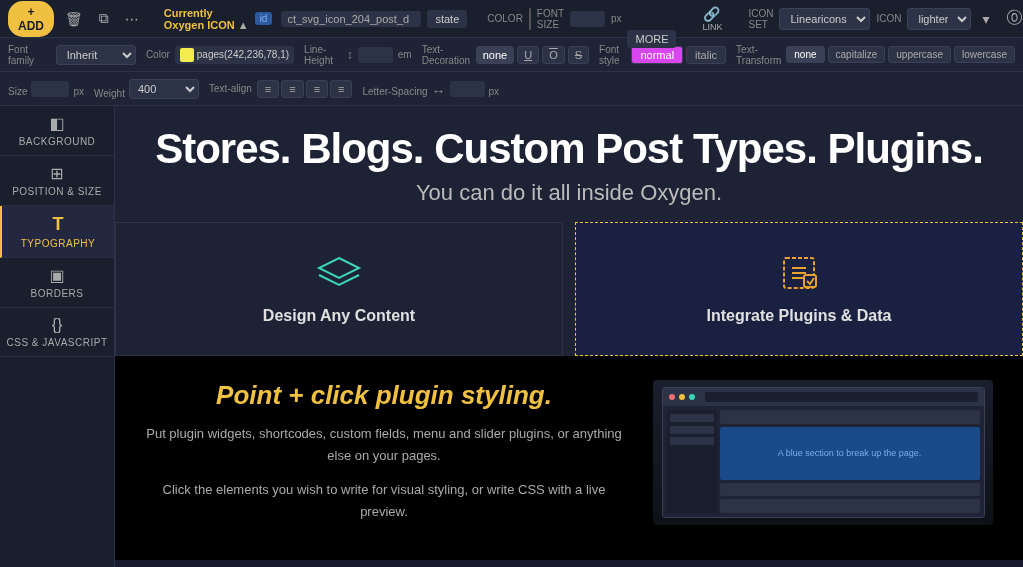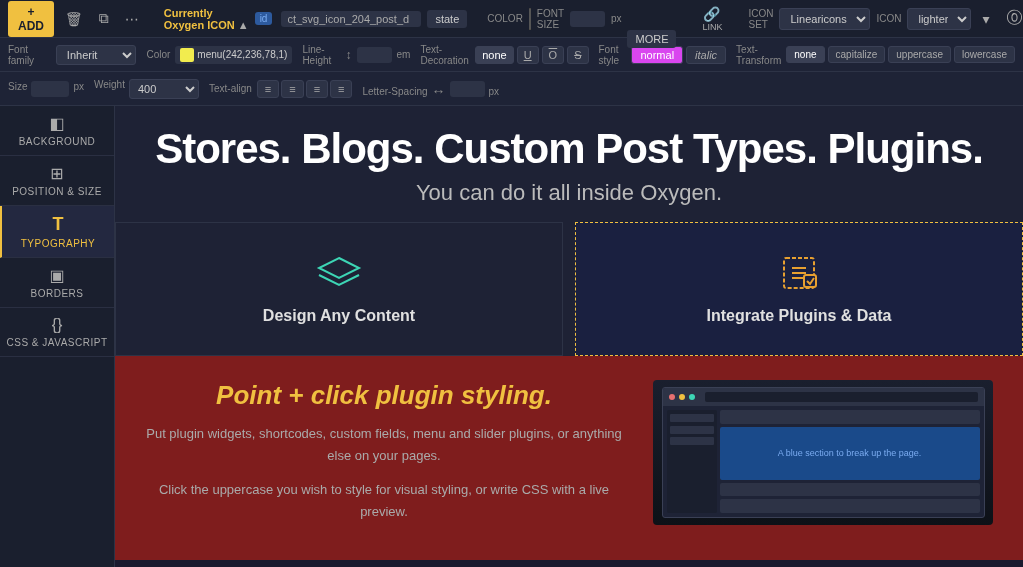--- a/index.html
+++ b/index.html
@@ -4,21 +4,21 @@
   <style>
     * { box-sizing: border-box; margin: 0; padding: 0; }
     body { font-family: -apple-system, BlinkMacSystemFont, 'Segoe UI', sans-serif; background: #1a1f2e; color: #ccc; font-size: 12px; overflow: hidden; width: 1023px; height: 567px; }
 
     
     .top-toolbar {
       display: flex; align-items: center; background: #1a1f2e; border-bottom: 1px solid #2d3346;
       height: 38px; padding: 0 8px; gap: 6px; position: relative; z-index: 100;
     }
     .toolbar-divider { width: 1px; height: 20px; background: #3a4055; margin: 0 4px; }
-    .add-btn { background: #f0c040; color: #1a1f2e; border: none; border-radius: 3px; padding: 4px 10px; font-weight: 700; font-size: 12px; cursor: pointer; display: flex; align-items: center; gap: 4px; }
+    .add-btn { background: #f0c040; color: #1a1f2e; border: none; border-radius: 15px; padding: 4px 10px; font-weight: 700; font-size: 12px; cursor: pointer; display: flex; align-items: center; gap: 4px; }
     .icon-btn { background: transparent; border: none; color: #aaa; cursor: pointer; padding: 3px 5px; border-radius: 3px; font-size: 14px; }
     .editing-label { font-size: 11px; color: #aaa; }
     .editing-label span { color: #f0c040; font-weight: 600; }
     .element-id-box { background: #2d3346; border: none; color: #aaa; border-radius: 3px; padding: 2px 6px; font-size: 11px; width: 140px; }
     .state-btn { background: #2d3346; border: none; color: #ccc; border-radius: 3px; padding: 3px 8px; font-size: 11px; cursor: pointer; }
     .color-swatch { width: 22px; height: 22px; background: #f0c040; border-radius: 3px; cursor: pointer; border: 1px solid #555; }
     .font-size-input { background: #2d3346; border: none; color: #ccc; border-radius: 3px; padding: 2px 4px; width: 35px; font-size: 11px; text-align: right; }
     .px-label { color: #888; font-size: 10px; }
     .more-btn { background: #2d3346; border: none; color: #ccc; border-radius: 3px; padding: 3px 8px; font-size: 11px; cursor: pointer; margin-top: 40px; }
     .link-btn { display: flex; flex-direction: column; align-items: center; background: transparent; border: none; color: #aaa; cursor: pointer; font-size: 9px; padding: 2px 6px; }
@@ -44,21 +44,21 @@
     .em-label { color: #888; font-size: 10px; }
     .text-deco-group { display: flex; align-items: center; gap: 3px; }
     .deco-btn { background: #2d3346; border: 1px solid #3a4055; color: #aaa; border-radius: 3px; padding: 2px 6px; font-size: 11px; cursor: pointer; }
     .deco-btn.active { background: #3a4055; color: #fff; }
 
     
     .third-toolbar {
       display: flex; align-items: center; background: #1e2336; border-bottom: 1px solid #2d3346;
       height: 34px; padding: 0 8px; gap: 10px;
     }
-    .size-weight-group { display: flex; align-items: flex-start; gap: 4px; }
+    .size-weight-group { display: flex; align-items: flex-end; gap: 4px; }
     .size-input { background: #2d3346; border: none; color: #ccc; border-radius: 3px; padding: 2px 4px; width: 38px; font-size: 11px; }
     .weight-select { background: #2d3346; border: 1px solid #3a4055; color: #ccc; border-radius: 3px; padding: 2px 4px; font-size: 11px; width: 70px; }
     .align-group { display: flex; align-items: center; gap: 2px; }
     .align-btn { background: #2d3346; border: 1px solid #3a4055; color: #aaa; border-radius: 3px; padding: 2px 7px; font-size: 11px; cursor: pointer; }
     .letter-space-group { display: flex; align-items: flex-end; gap: 4px; }
     .ls-icon { font-size: 14px; color: #888; }
     .ls-input { background: #2d3346; border: none; color: #ccc; border-radius: 3px; padding: 2px 4px; width: 35px; font-size: 11px; }
     .font-style-group { display: flex; align-items: center; gap: 3px; }
     .style-btn { background: #2d3346; border: 1px solid #3a4055; color: #aaa; border-radius: 3px; padding: 2px 8px; font-size: 11px; cursor: pointer; }
     .style-btn.active { background: #d946ef; color: #fff; }
@@ -96,21 +96,21 @@
     
     .feature-cards { display: flex; margin: 0; gap: 12px; }
     .feature-card {
       flex: 1; padding: 30px 20px; text-align: center; border: 1px solid #2d3346;
       background: #1e2235;
     }
     .feature-card.active { background: #1a2040; border: 1.5px dashed #f0c040; }
     .feature-title { font-size: 16px; font-weight: 600; color: #e0e0e0; }
 
     
-    .lower-section { display: flex; padding: 24px 30px; gap: 30px; background: #7f1d1d; }
+    .lower-section { display: flex; padding: 24px 30px; gap: 30px; background: #000000; }
     .lower-text { flex: 1; }
     .lower-title { font-size: 26px; font-weight: 700; color: #f0c040; margin-bottom: 12px; font-style: italic; }
     .lower-desc { font-size: 13px; color: #aaa; line-height: 1.7; margin-bottom: 12px; }
     .lower-image { width: 340px; height: 145px; background: #0d1117; border-radius: 4px; overflow: hidden; position: relative; }
     .lower-image-inner { width: 100%; height: 100%; background: linear-gradient(180deg, #1a1f2e 0%, #0d1117 100%); display: flex; align-items: center; justify-content: center; }
     .screenshot-placeholder { width: 95%; height: 90%; background: #1e2336; border-radius: 3px; border: 1px solid #3a4055; position: relative; overflow: hidden; }
     .screenshot-top-bar { height: 18px; background: #2d3346; display: flex; align-items: center; padding: 0 6px; gap: 4px; }
     .screenshot-dot { width: 6px; height: 6px; border-radius: 50%; }
     .screenshot-content { padding: 4px; display: flex; gap: 3px; height: calc(100% - 18px); }
     .screenshot-sidebar { width: 50px; background: #1a1f2e; border-radius: 2px; }
@@ -187,21 +187,21 @@
     <span class="prop-label">Font family</span>
     <select class="font-family-select">
       <option>Inherit</option>
     </select>
   </div>
 
   <div class="prop-group">
     <span class="prop-label">Color</span>
     <div class="color-input-box">
       <div class="small-swatch"></div>
-      <span class="color-val">menu(242,236,78,1)</span>
+      <span class="color-val">pages(242,236,78,1)</span>
     </div>
   </div>
 
   <div class="prop-group">
     <span class="prop-label">Line-Height</span>
     <span class="lh-icon">↕</span>
     <input class="lh-input" type="text" value="" style="">
     <span class="em-label">em</span>
   </div>
 
@@ -212,21 +212,21 @@
       <button class="deco-btn" style="text-decoration:underline">U</button>
       <button class="deco-btn" style="text-decoration:overline">O</button>
       <button class="deco-btn" style="text-decoration:line-through">S</button>
     </div>
   </div>
 
   <div class="prop-group">
     <span class="prop-label">Font style</span>
     <div class="font-style-group">
       <button class="style-btn active">normal</button>
-      <button class="style-btn" style="font-style:italic">italic</button>
+      <button class="style-btn" style="">italic</button>
     </div>
   </div>
 
   <div class="prop-group">
     <span class="prop-label">Text-Transform</span>
     <div class="transform-group">
       <button class="transform-btn active">none</button>
       <button class="transform-btn">capitalize</button>
       <button class="transform-btn">uppercase</button>
       <button class="transform-btn">lowercase</button>
@@ -324,21 +324,21 @@
             <span class="feature-title">Integrate Plugins &amp; Data</span>
           </div>
 
 
         </div>
 
         <div class="lower-section">
           <div class="lower-text">
             <h2 class="lower-title">Point + click plugin styling.</h2>
             <p class="lower-desc">Put plugin widgets, shortcodes, custom fields, menu and slider plugins, or anything else on your pages.</p>
-            <p class="lower-desc">Click the uppercase you wish to style for visual styling, or write CSS with a live preview.</p>
+            <p class="lower-desc">Click the elements you wish to write for visual styling, or write CSS with a live preview.</p>
           </div>
           <div class="lower-image">
             <div class="lower-image-inner">
               <div class="screenshot-placeholder">
                 <div class="screenshot-top-bar">
                   <div class="screenshot-dot" style="background:#e87070"></div>
                   <div class="screenshot-dot" style="background:#f0c040"></div>
                   <div class="screenshot-dot" style="background:#3dd6b5"></div>
                   <div style="flex:1;background:#1a1f2e;height:10px;border-radius:2px;margin-left:6px"></div>
                 </div>

